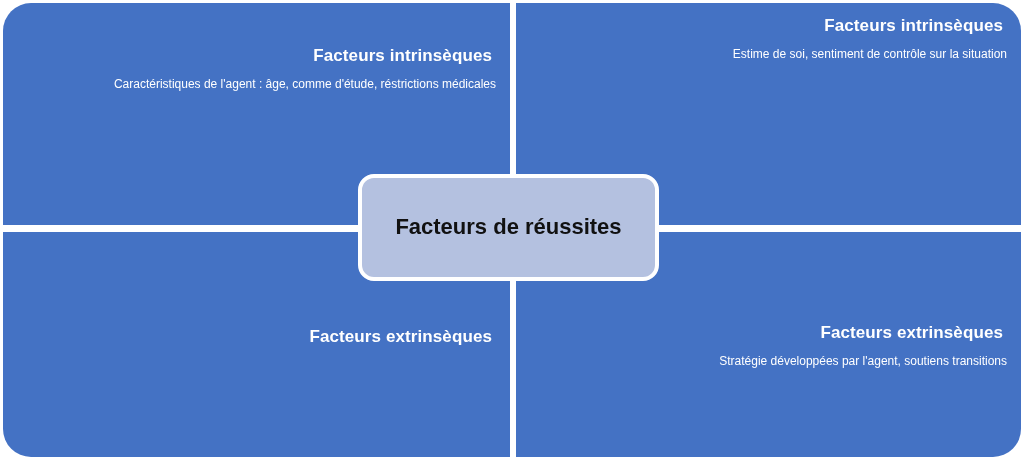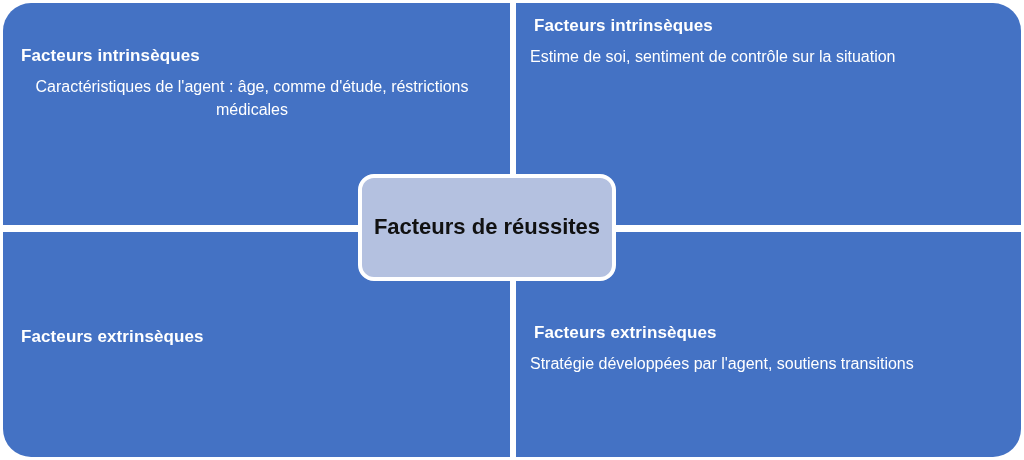--- a/index.html
+++ b/index.html
@@ -19,21 +19,21 @@
     overflow: hidden;
   }
 
   
   .quadrant {
     position: absolute;
     background: #4472C4;
     box-sizing: border-box;
     display: flex;
     flex-direction: column;
-    align-items: flex-start;
+    align-items: flex-end;
     color: #ffffff;
     overflow: hidden;
   }
 
   .q-tl {
     left: 3px;
     top: 3px;
     width: 507px;
     height: 222px;
     border-top-left-radius: 28px;
@@ -72,39 +72,39 @@
     font-size: 17px;
     font-weight: bold;
     line-height: 1.32;
     text-align: center;
     margin: 0 0 9px 0;
     padding: 0 18px;
     letter-spacing: 0.1px;
   }
 
   .q-body {
-    font-size: 16px;
+    font-size: 12px;
     font-weight: normal;
     line-height: 1.42;
     text-align: center;
     margin: 0;
     padding: 0 14px;
     max-width: 470px;
   }
 
   .q-body + .q-body {
     margin-top: 11px;
   }
 
   
   #center-box {
     position: absolute;
     left: 358px;
     top: 174px;
-    width: 258px;
+    width: 301px;
     height: 107px;
     box-sizing: border-box;
     background: #B4C1E0;
     border: 4px solid #ffffff;
     border-radius: 16px;
     display: flex;
     align-items: center;
     justify-content: center;
     z-index: 5;
   }

